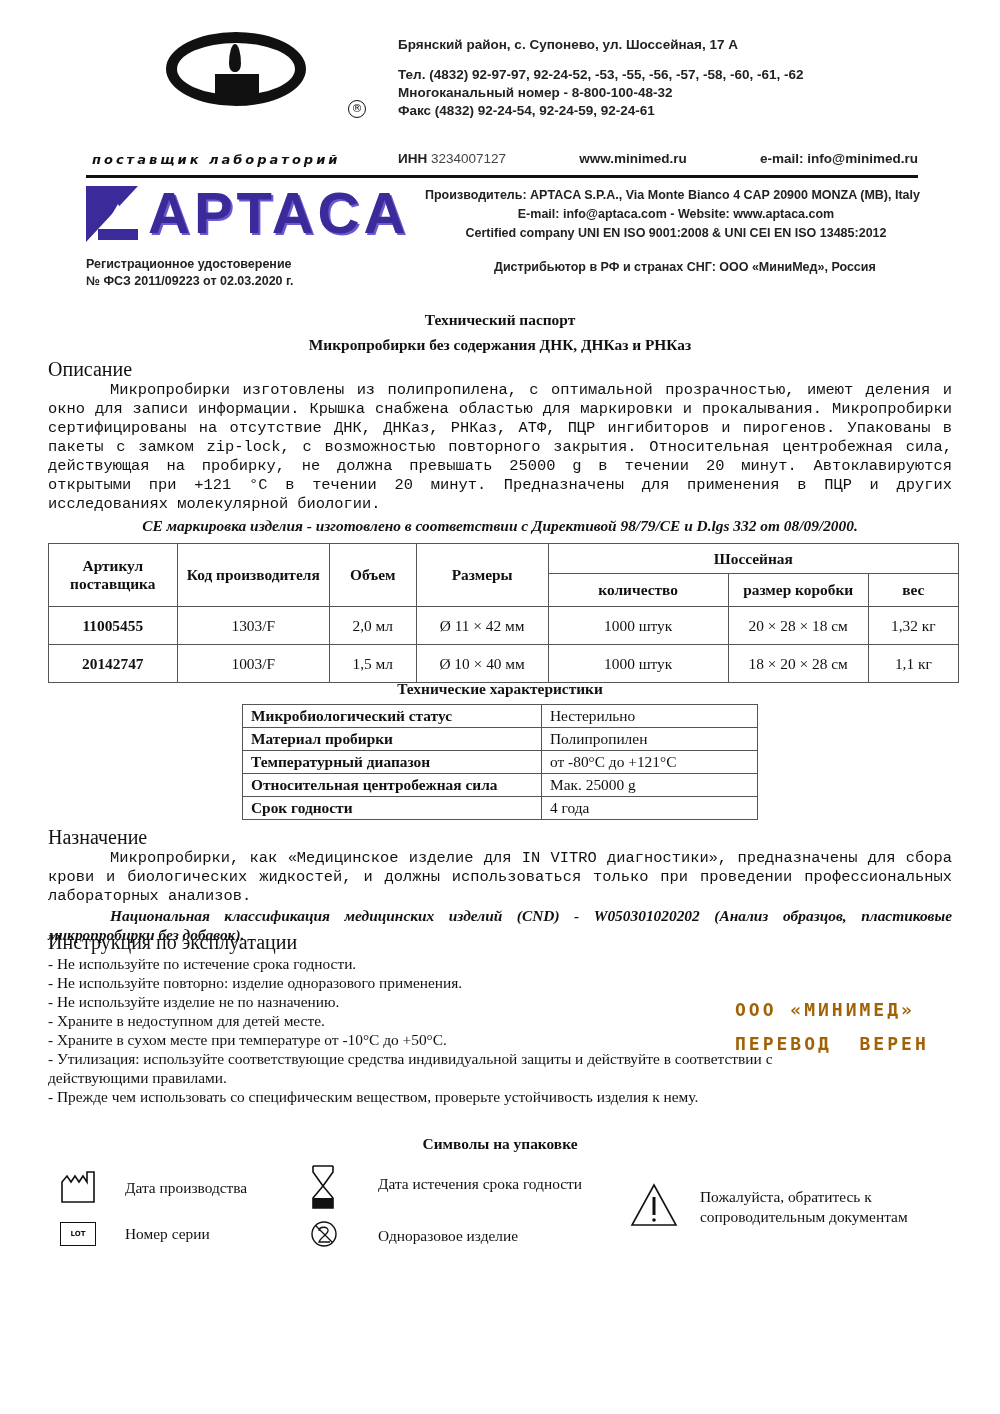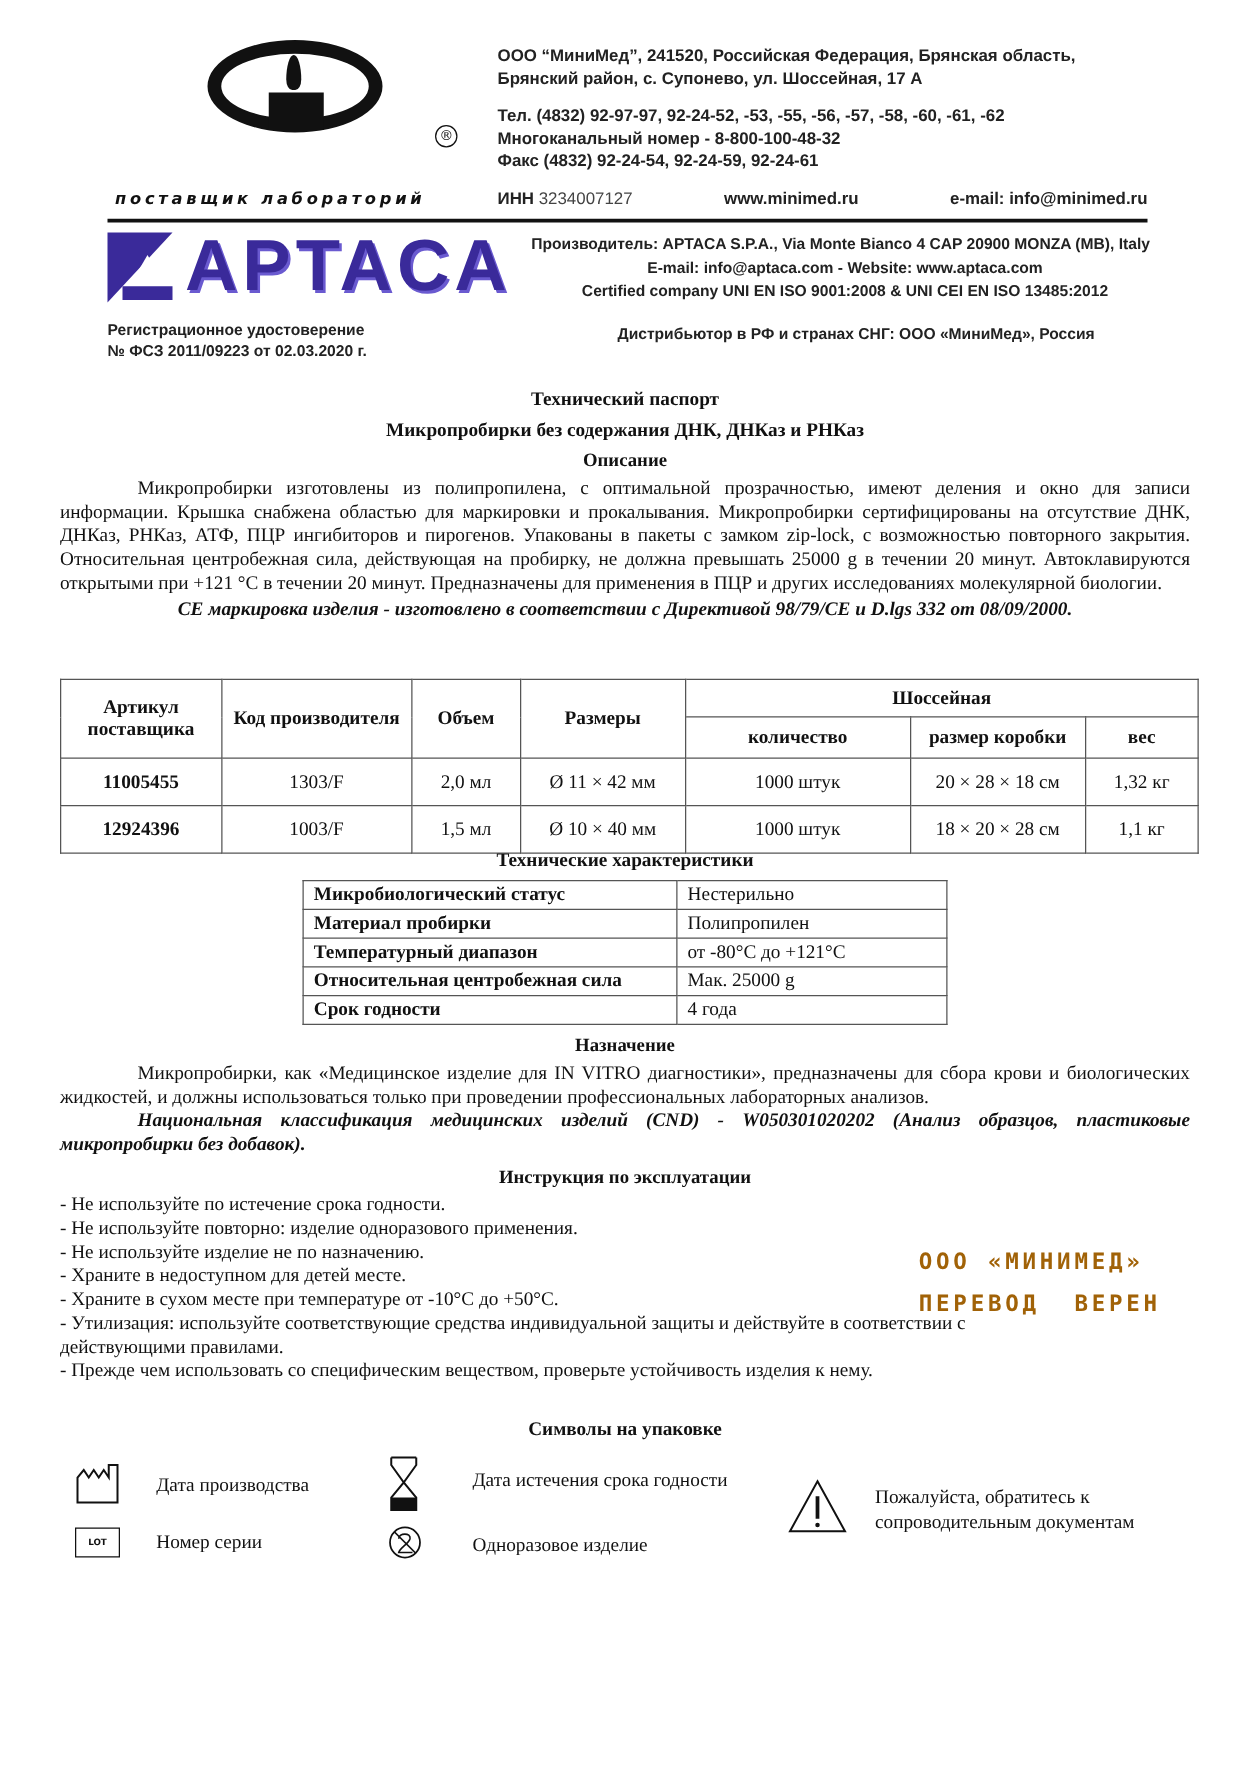--- a/index.html
+++ b/index.html
@@ -33,22 +33,22 @@
   .aptaca-info .l2, .aptaca-info .l3 { text-align: center; padding-left: 22px; }
 
   .reg-cert { position: absolute; left: 86px; top: 256px; font-family: "Liberation Sans", sans-serif; font-weight: bold; font-size: 12.5px; line-height: 17px; color: #222; }
   .distributor { position: absolute; left: 494px; top: 260px; font-family: "Liberation Sans", sans-serif; font-weight: bold; font-size: 12.5px; color: #222; }
 
   
   .doc { position: absolute; left: 48px; top: 310px; width: 904px; font-size: 15.4px; line-height: 19px; }
   .h-center { text-align: center; font-weight: bold; }
   .doc-title { font-size: 15.4px; margin-bottom: 6px; }
   .doc-sub { font-size: 15.4px; margin-bottom: 6px; }
-  .sec-h { text-align: center; font-weight: bold; font-size: 15px; margin: 4px 0 2px; }
-  .para { text-align: justify; text-indent: 62px; margin: 0; }
+  .sec-h { text-align: left; font-weight: normal; font-size: 20px; margin: 4px 0 2px; }
+  .para { text-align: justify; text-indent: 62px; margin: 0; font-family: Liberation Mono, monospace; }
   .ce-line { text-align: center; font-weight: bold; font-style: italic; margin-top: 2px; }
 
   table.pack { position: absolute; left: 48px; top: 543px; width: 911px; border-collapse: collapse; font-size: 15.4px; }
   table.pack th, table.pack td { border: 1px solid #555; text-align: center; vertical-align: middle; }
   table.pack th { font-weight: bold; height: 27px; }
   table.pack td { height: 35px; }
   table.pack td.art { font-weight: bold; }
 
   .tech-h { position: absolute; left: 0; width: 1000px; top: 680px; text-align: center; font-weight: bold; font-size: 15.4px; }
   table.tech { position: absolute; left: 242px; top: 704px; width: 516px; border-collapse: collapse; font-size: 15.4px; }
@@ -72,21 +72,20 @@
 
 <div class="hdr-logo">
   <div class="logo-oval"></div>
   <div class="logo-flame"></div>
   <div class="logo-candle"></div>
   <div class="logo-reg">®</div>
   <div class="logo-sub">поставщик лабораторий</div>
 </div>
 
 <div class="hdr-contact">
-  <div>ООО “МиниМед”, 241520, Российская Федерация, Брянская область,</div>
   <div>Брянский район, с. Супонево, ул. Шоссейная, 17 А</div>
   <div class="gap"></div>
   <div>Тел. (4832) 92-97-97, 92-24-52, -53, -55, -56, -57, -58, -60, -61, -62</div>
   <div>Многоканальный номер - 8-800-100-48-32</div>
   <div>Факс (4832) 92-24-54, 92-24-59, 92-24-61</div>
 </div>
 
 <div class="hdr-bottomline">
   <span><b>ИНН</b> <span class="inn-val">3234007127</span></span>
   <b>www.minimed.ru</b>
@@ -139,21 +138,21 @@
   <tr>
     <td class="art">11005455</td>
     <td>1303/F</td>
     <td>2,0 мл</td>
     <td>Ø 11 × 42 мм</td>
     <td>1000 штук</td>
     <td>20 × 28 × 18 см</td>
     <td>1,32 кг</td>
   </tr>
   <tr>
-    <td class="art">12924396</td>
+    <td class="art">20142747</td>
     <td>1003/F</td>
     <td>1,5 мл</td>
     <td>Ø 10 × 40 мм</td>
     <td>1000 штук</td>
     <td>18 × 20 × 28 см</td>
     <td>1,1 кг</td>
   </tr>
 </tbody>
   </table>
 

